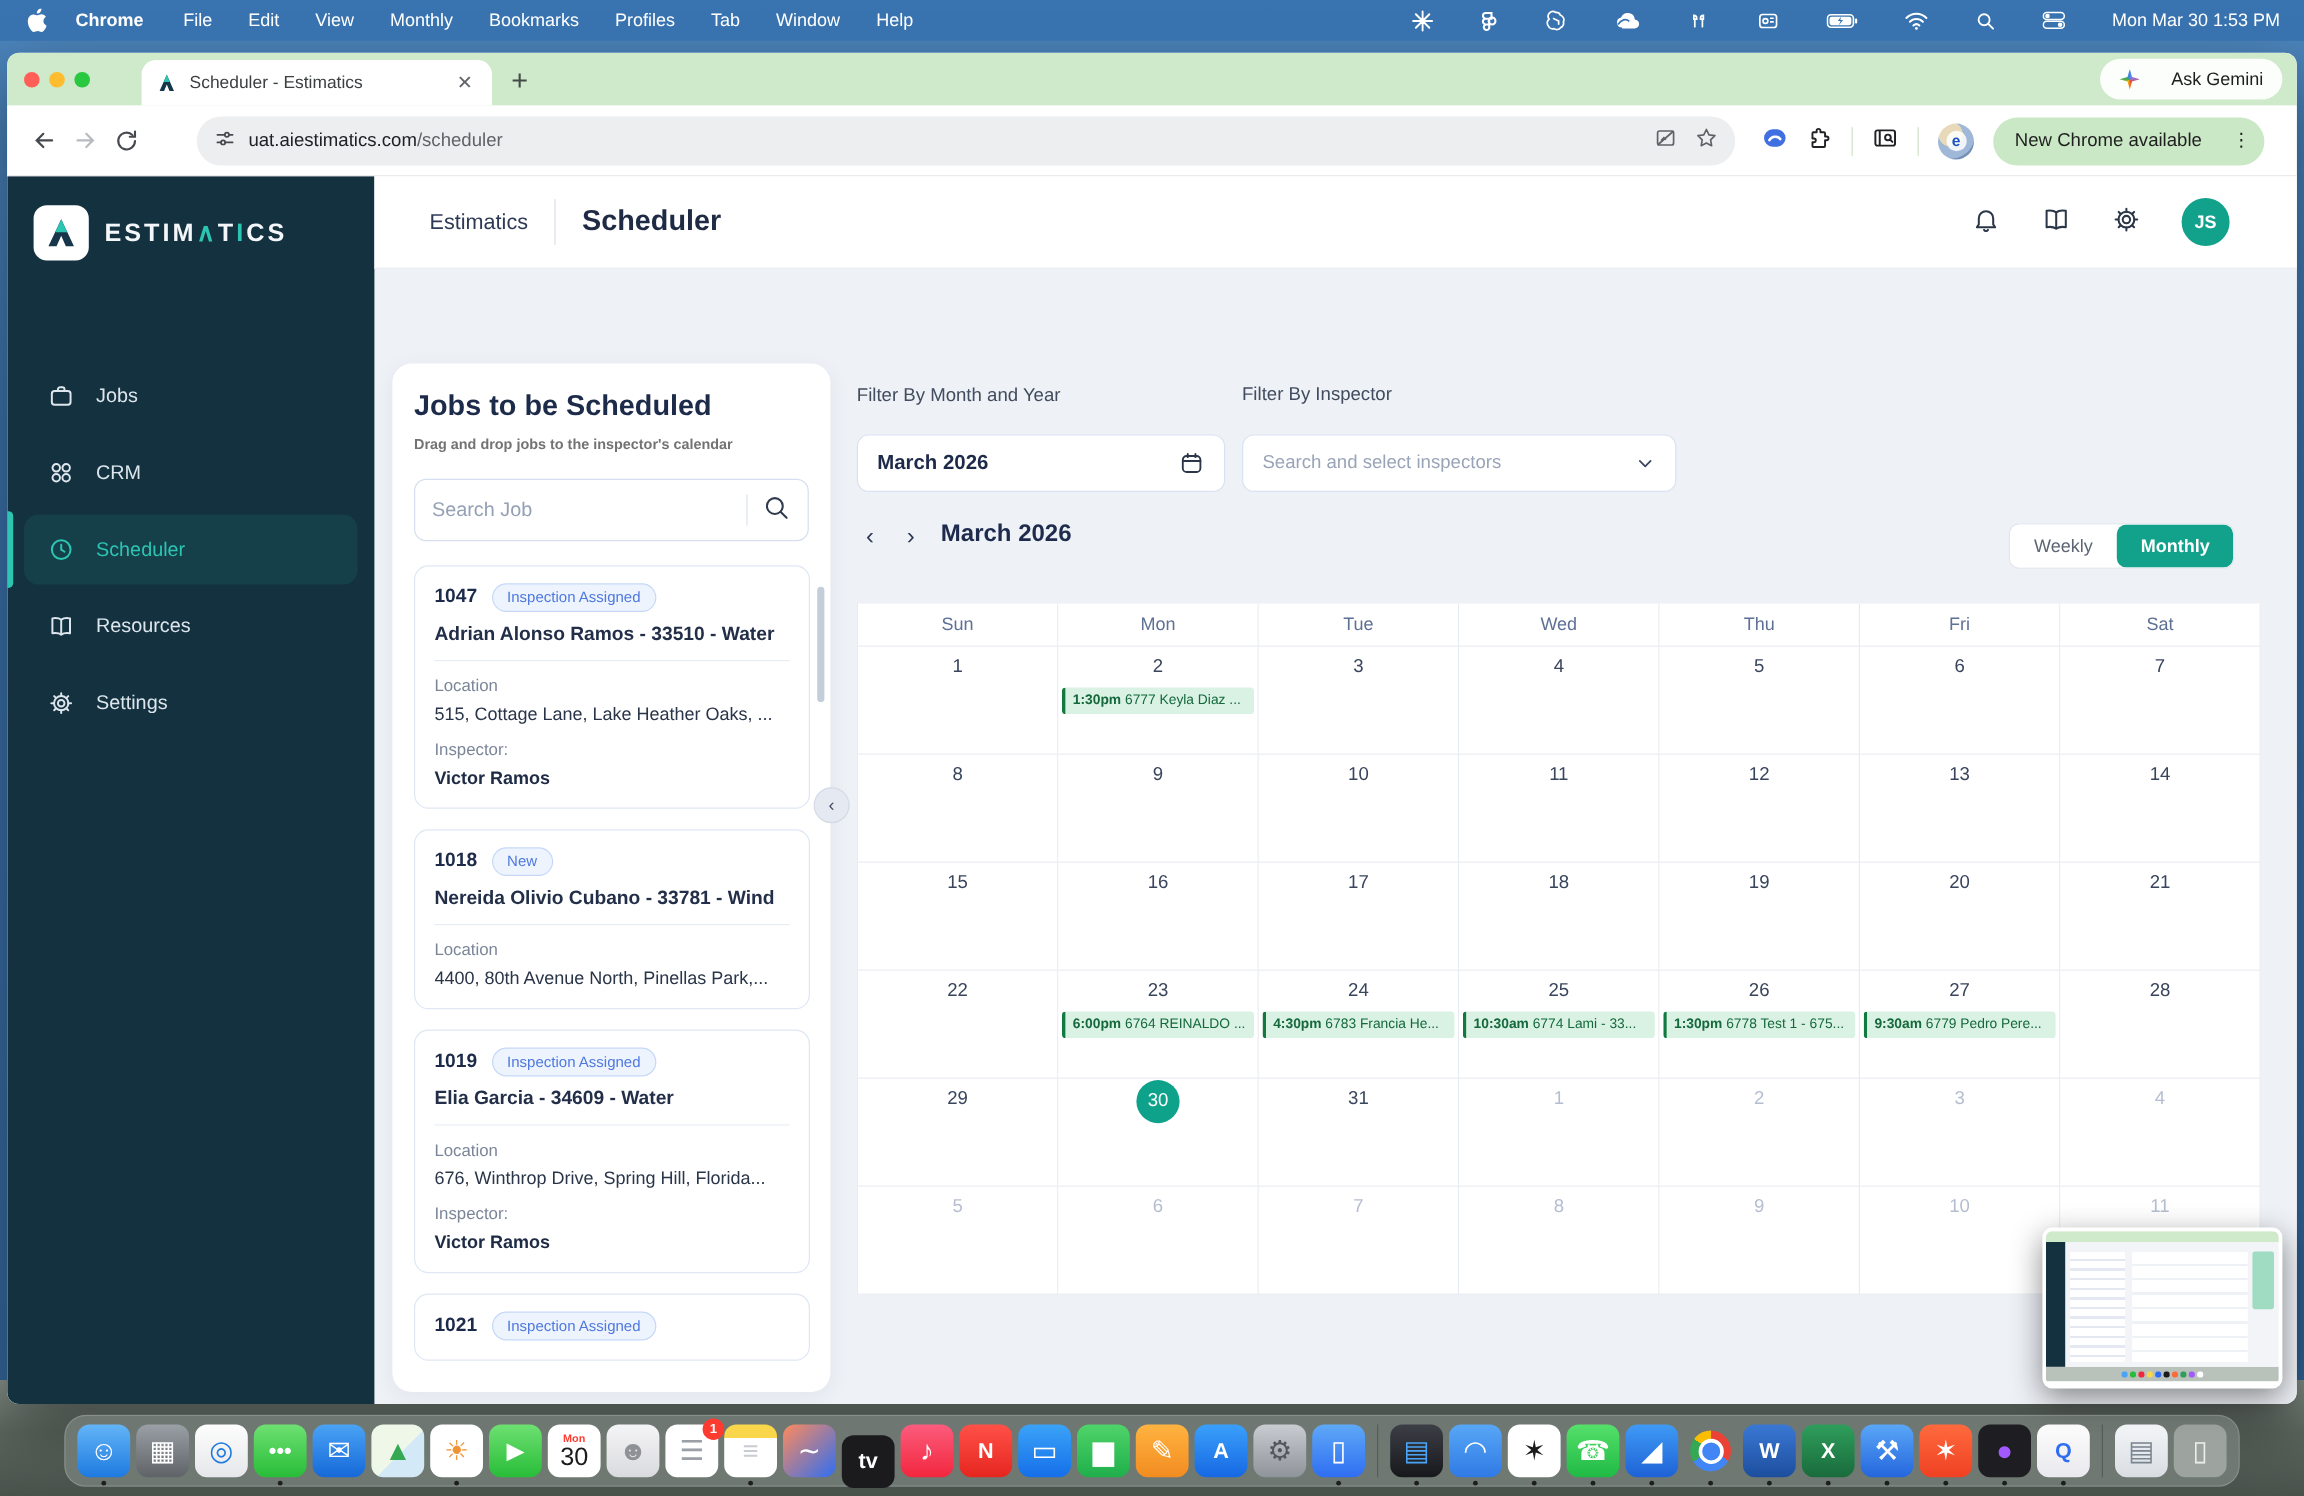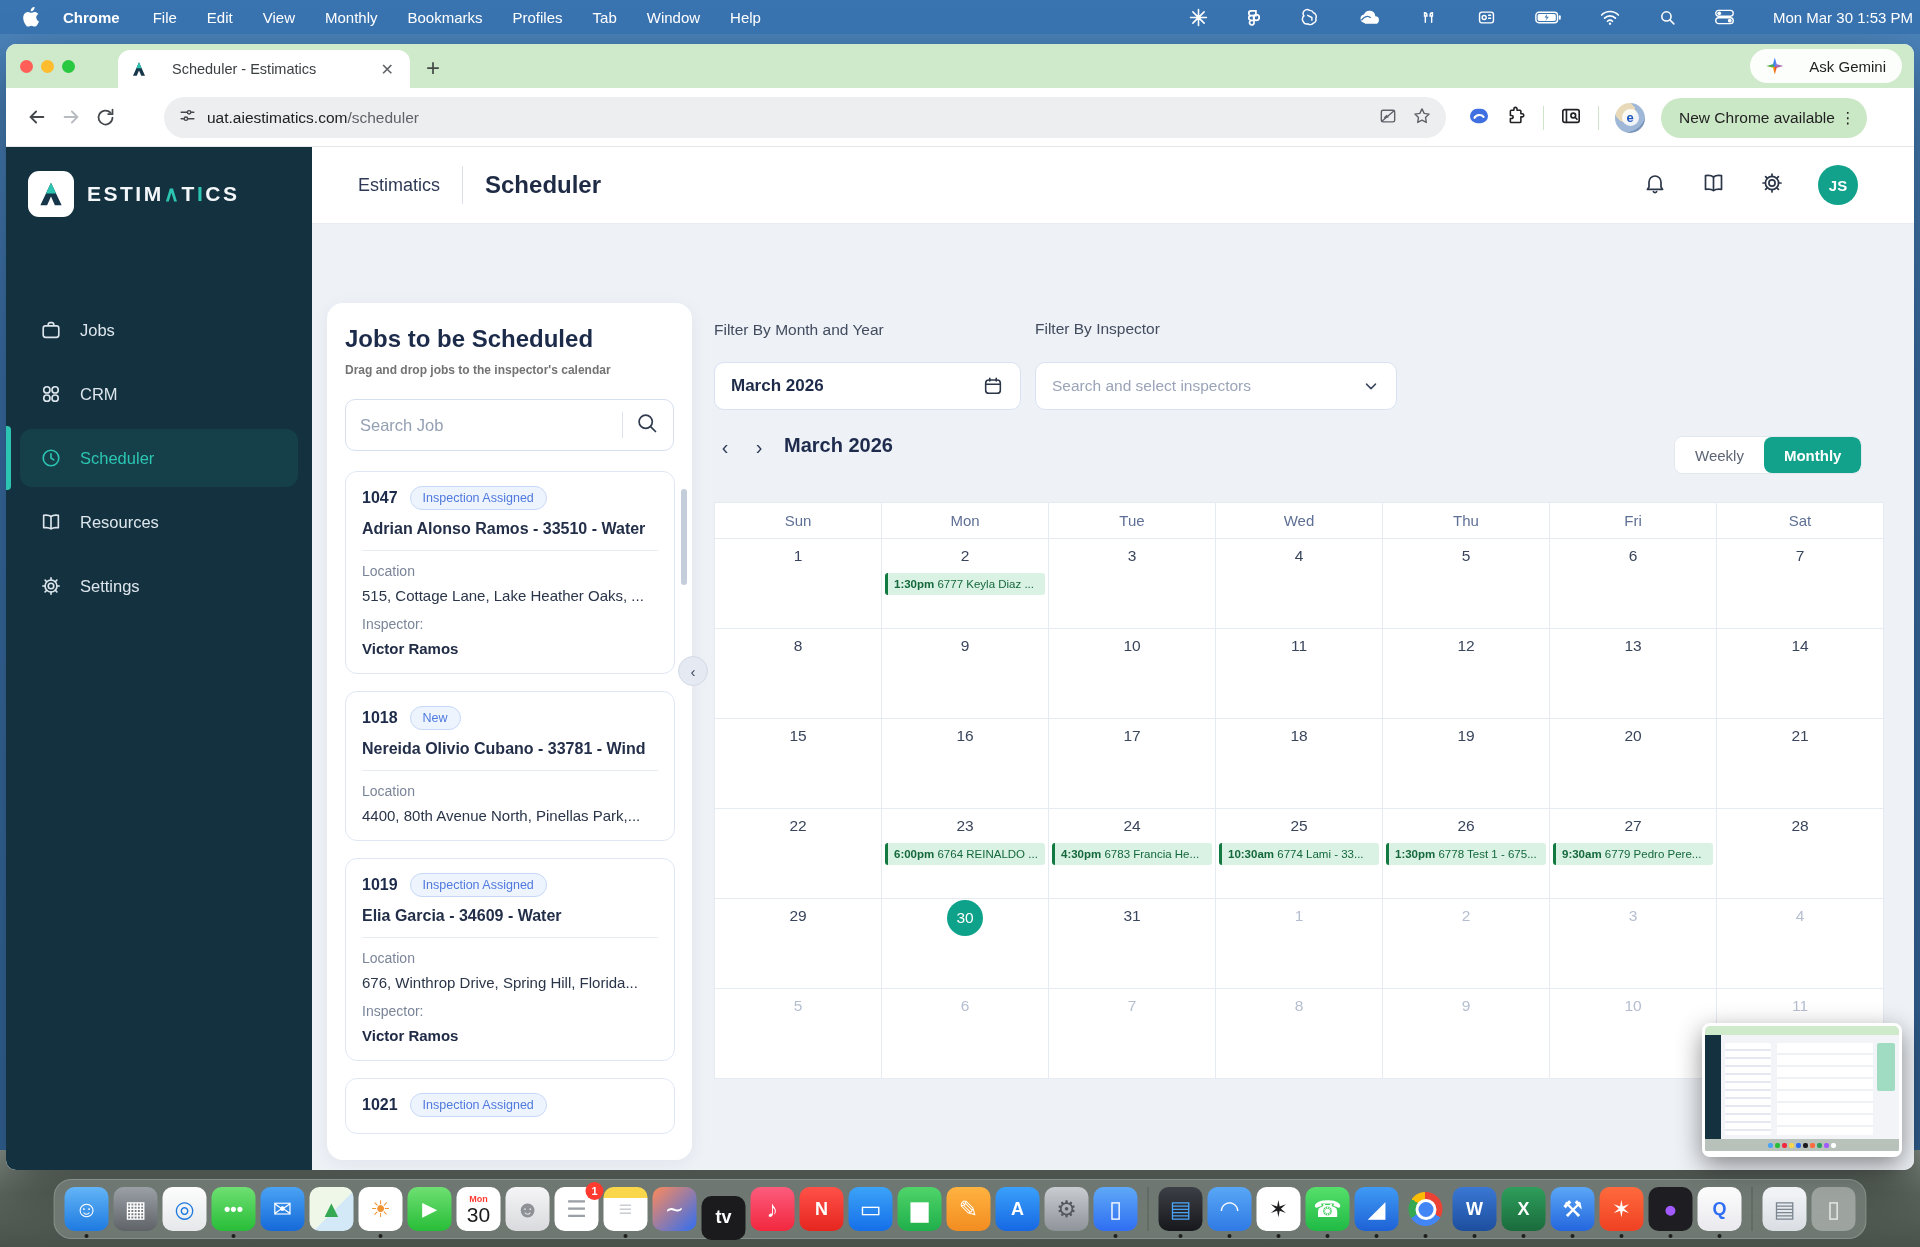--- a/index.html
+++ b/index.html
@@ -9,33 +9,33 @@
   .wallpaper-bottom { position:absolute; left:0; right:0; top:1150px; bottom:0;
          background:linear-gradient(180deg,#8a958d 0%,#5f6a61 45%,#49534c 100%); }
 
   
   .menubar { position:absolute; top:0; left:0; width:1920px; height:34px;
     background:rgba(56,114,175,.96); display:flex; align-items:center; color:#fff; z-index:50; }
   .menubar-left { display:flex; align-items:center; gap:0; padding-left:16px; }
   .menubar-left .mitem { font-size:15px; padding:0 15px; white-space:nowrap; }
   .menubar-left .mitem.bold { font-weight:700; padding:0 18px; }
   .apple { display:flex; align-items:center; padding:0 6px 0 6px; }
-  .menubar-right { margin-left:auto; display:flex; align-items:center; gap:39px; padding-right:7px; }
+  .menubar-right { margin-left:auto; display:flex; align-items:center; gap:39px; padding-right:20px; }
   .sicon { display:flex; align-items:center; }
   .clock { font-size:15px; font-weight:500; white-space:nowrap; }
 
   
   .window { position:absolute; left:6px; right:6px; top:44px; height:1126px; border-radius:10px;
     overflow:hidden; box-shadow:0 22px 60px rgba(0,0,0,.45); background:#fff; z-index:10; }
   .tabstrip { height:44px; background:#cfe9cb; display:flex; align-items:center; position:relative; }
   .lights { display:flex; gap:8px; padding:0 14px 0 14px; }
   .light { width:13px; height:13px; border-radius:50%; }
   .light.red{ background:#ff5f57; } .light.yellow{ background:#febc2e; } .light.green{ background:#28c840; }
   .tab { position:absolute; left:112px; top:6px; width:292px; height:38px; background:#fff;
-    border-radius:12px 12px 0 0; display:flex; align-items:center; padding:16px 12px; gap:24px; }
+    border-radius:12px 12px 0 0; display:flex; align-items:center; padding:16px 12px; gap:10px; }
   .tab-title { font-size:14.5px; color:#3c4043; flex:1; white-space:nowrap; overflow:hidden; }
   .tab-close { font-size:16px; color:#5f6368; padding:0 4px; }
   .newtab-btn { position:absolute; left:420px; top:10px; font-size:24px; color:#444b47; font-weight:300; }
   .gemini-pill { position:absolute; right:12px; top:5px; height:34px; background:rgba(255,255,255,.92);
     border-radius:17px; display:flex; align-items:center; gap:26px; padding:0 16px; }
   .gemini-star { width:17px; height:17px;
     background:conic-gradient(#4285f4,#9b72cb,#ea4335,#fbbc04,#34a853,#4285f4);
     clip-path:polygon(50% 0,61% 39%,100% 50%,61% 61%,50% 100%,39% 61%,0 50%,39% 39%); }
   .gemini-label { font-size:15px; color:#1f1f1f; font-weight:500; }
 
@@ -49,21 +49,21 @@
   .url-text .path { color:#5f6368; }
   .url-right { margin-left:auto; display:flex; align-items:center; gap:14px; }
   .after-url { position:absolute; left:1462px; top:9px; height:41px; display:flex; align-items:center; gap:16px; }
   .tb-divider { width:1px; height:24px; background:#cfe3cb; }
   .profile-av { width:30px; height:30px; border-radius:50%;
     background:radial-gradient(circle at 35% 30%,#e8d9b8 0 35%,#9fb8d8 36% 70%,#7692b8 71%);
     display:flex; align-items:center; justify-content:center; }
   .profile-av b { font-size:13px; color:#1a55c0; background:rgba(255,255,255,.85); border-radius:50%;
     width:17px; height:17px; display:flex; align-items:center; justify-content:center; }
   .newchrome-pill { height:40px; background:#cbe8c6; border-radius:20px; display:flex; align-items:center;
-    gap:5px; padding:0 12px 0 18px; }
+    gap:25px; padding:0 12px 0 18px; }
   .newchrome-pill span { font-size:15.5px; color:#1f1f1f; }
   .dots3 { font-size:17px; color:#1f1f1f; letter-spacing:0; line-height:1; }
 
   
   .app { position:relative; height:1023px; background:#eef1f6; display:flex; }
   .sidebar { width:306px; background:#14313f; flex-shrink:0; position:relative; }
   .logo-row { display:flex; align-items:center; gap:13px; padding:24px 0 0 22px; }
   .logo-sq { width:46px; height:46px; background:#fff; border-radius:11px; display:flex;
     align-items:center; justify-content:center; }
   .logo-word { font-size:21px; font-weight:800; letter-spacing:2.5px; color:#f4f7f9; }

